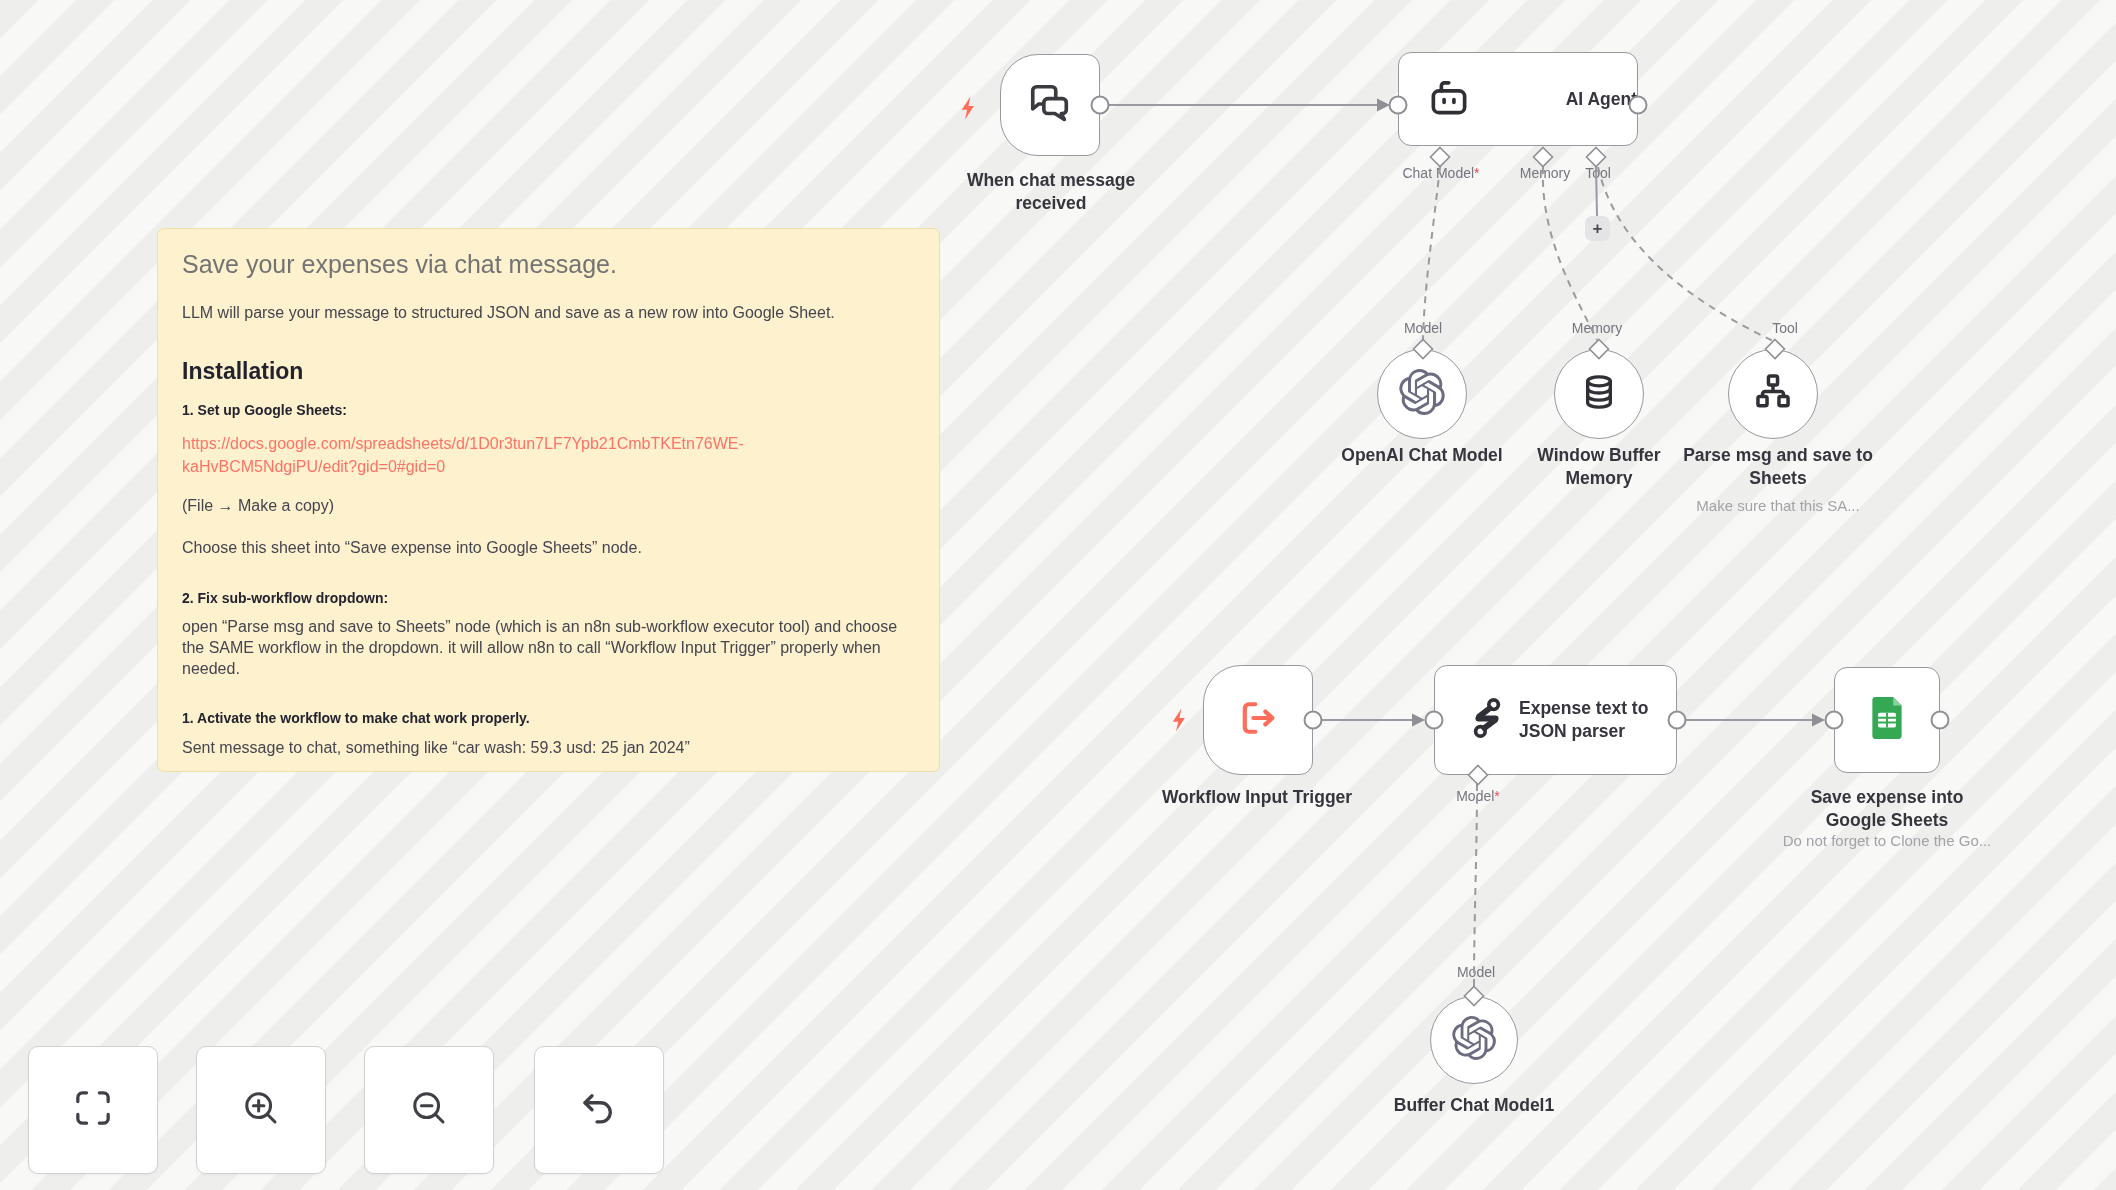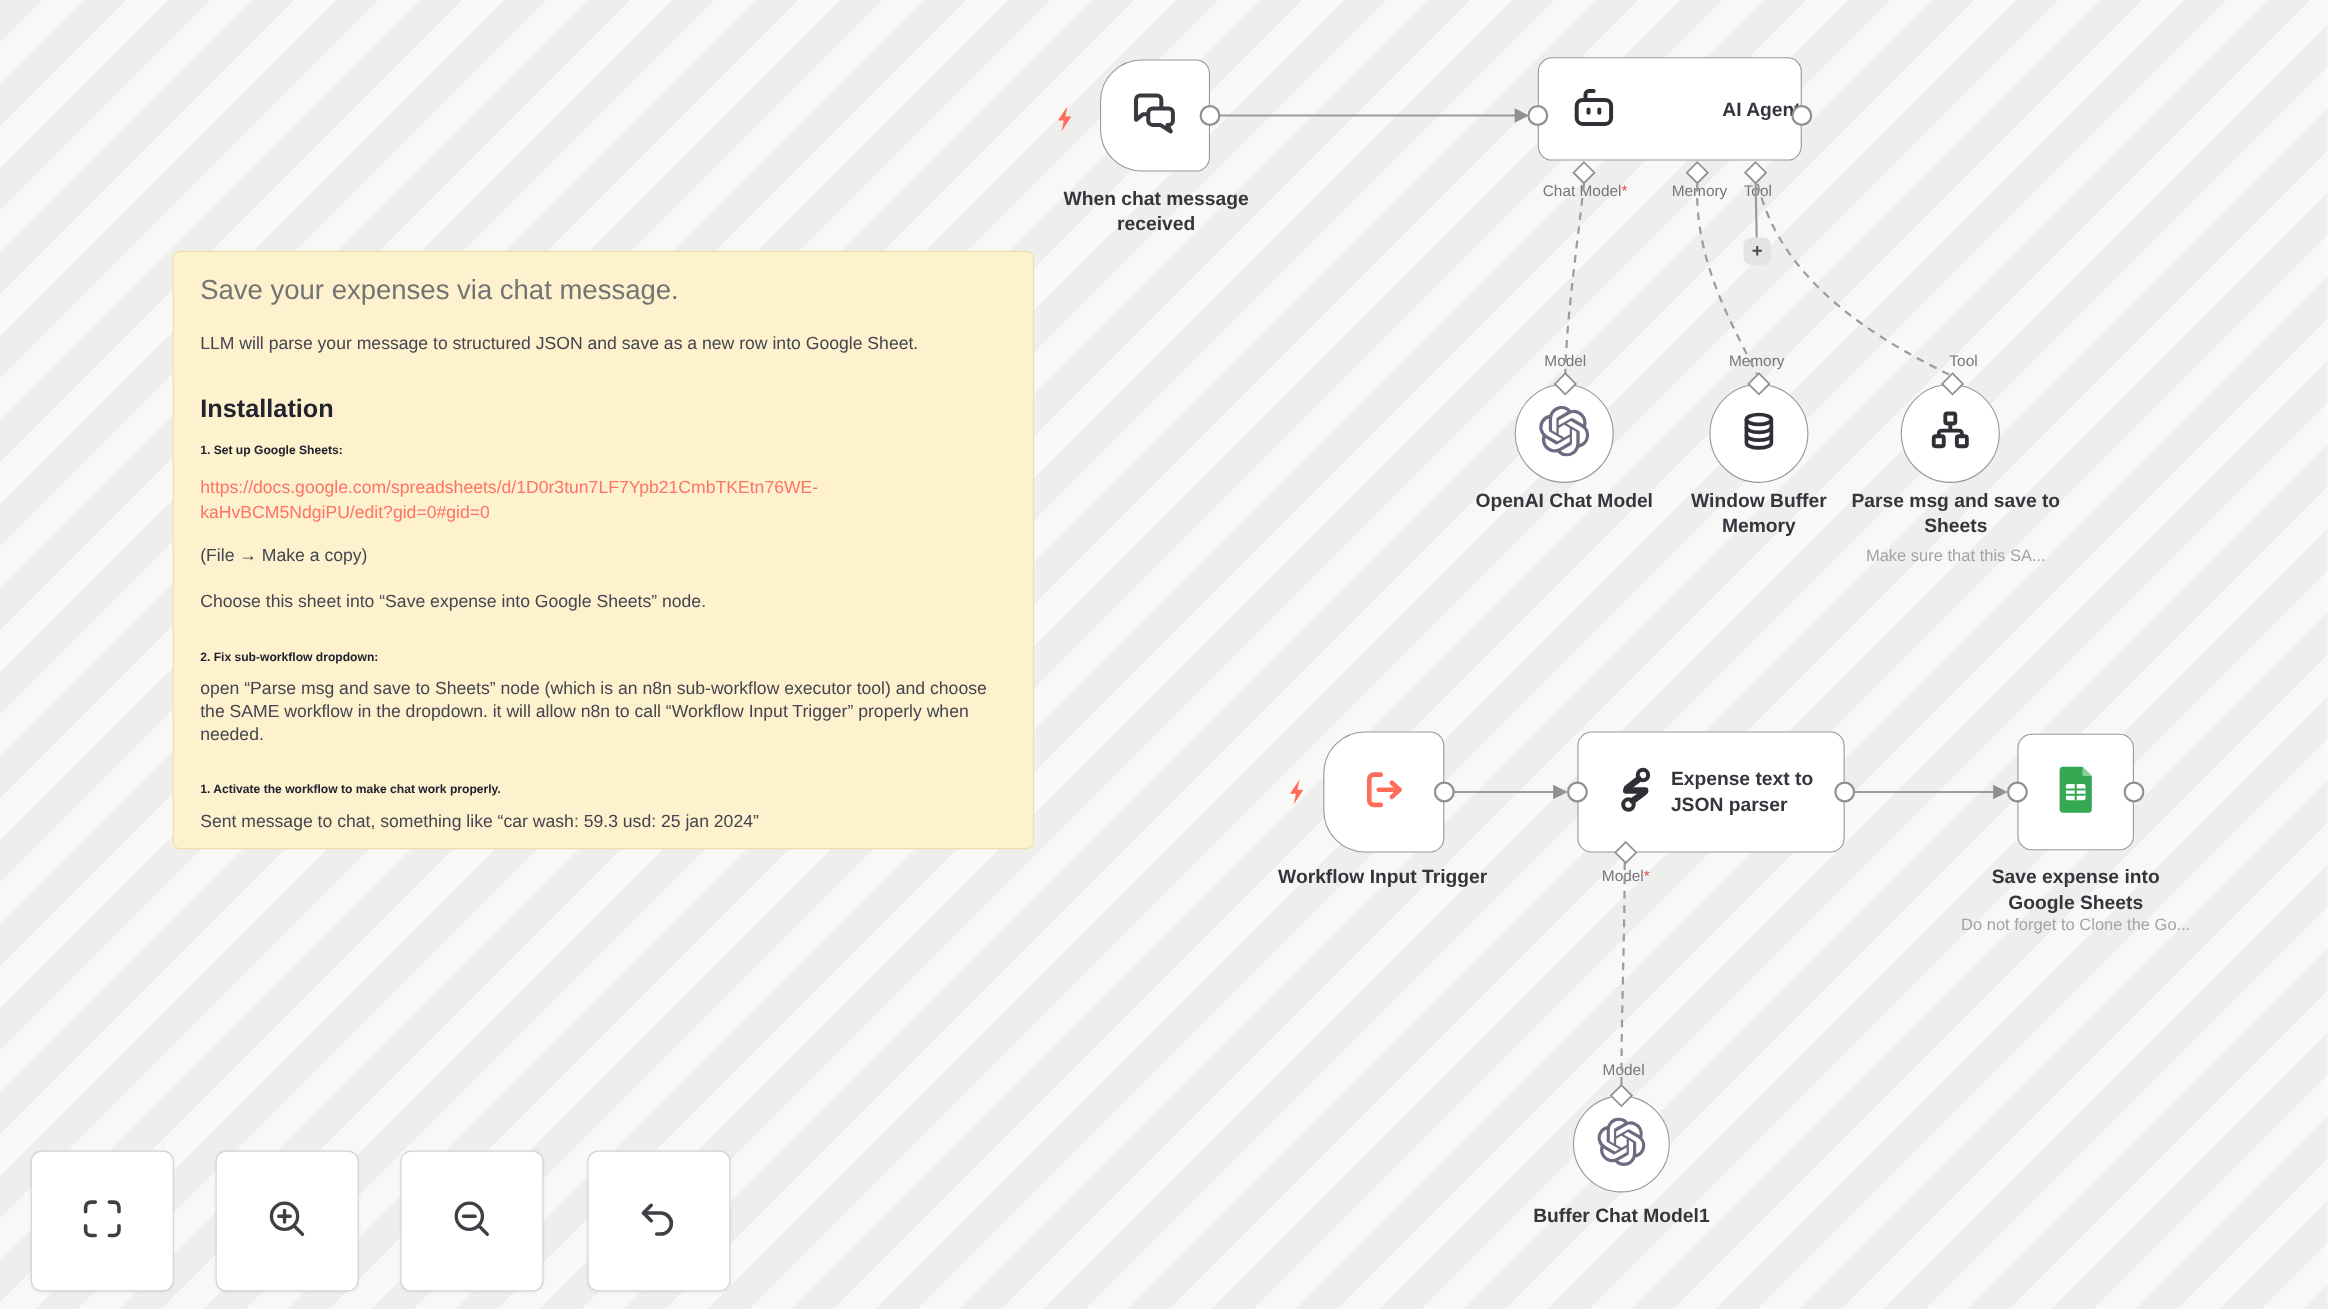--- a/index.html
+++ b/index.html
@@ -10,21 +10,21 @@
   }
   .abs{position:absolute;}
   
   .sticky{
     left:157px;top:228px;width:783px;height:544px;box-sizing:border-box;
     background:#fdf1ce;border:1px solid #eddfa9;border-radius:7px;
     padding:20px 24px;overflow:hidden;color:#45454f;
   }
   .sticky h1{font-size:25px;line-height:30px;margin:0 0 23px;font-weight:400;color:#737373;}
   .sticky h2{font-size:23px;line-height:30px;margin:0 0 13px;font-weight:700;color:#232330;}
-  .sticky h3{font-size:11px;line-height:22px;margin:0 0 11px;font-weight:700;color:#232330;}
+  .sticky h3{font-size:14px;line-height:22px;margin:0 0 11px;font-weight:700;color:#232330;}
   .sticky .t{font-size:16px;line-height:22px;margin:0;}
   .sticky .mb17{margin-bottom:17px;} .sticky .mb20{margin-bottom:20px;}
   .sticky .mb28{margin-bottom:28px;} .sticky .mb32{margin-bottom:32px;}
   .sticky .mb7{margin-bottom:7px;}   .sticky .mb8{margin-bottom:8px;}
   .sticky .body3{line-height:21px;}
   .sticky a.link{color:#ff7266;text-decoration:none;overflow-wrap:anywhere;display:block;
     font-size:16px;line-height:23px;cursor:pointer;}
   
   .node{position:absolute;background:#fff;border:1.8px solid #98989e;box-sizing:border-box;
     display:flex;align-items:center;justify-content:center;}

